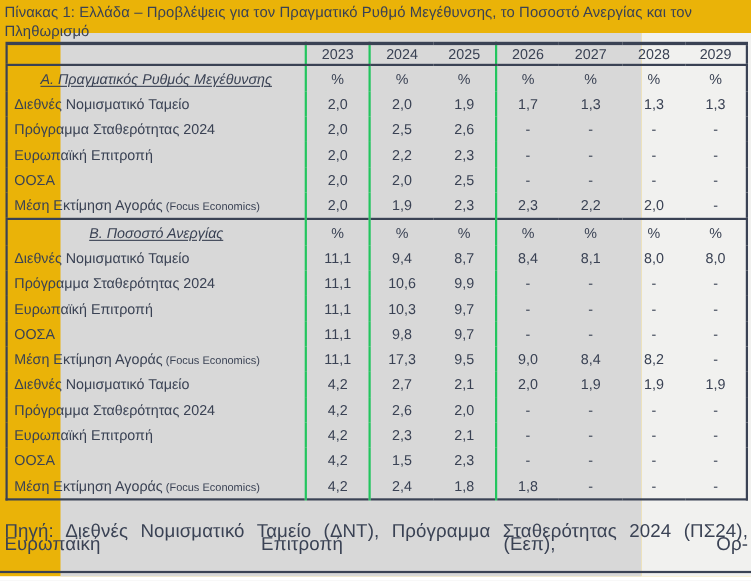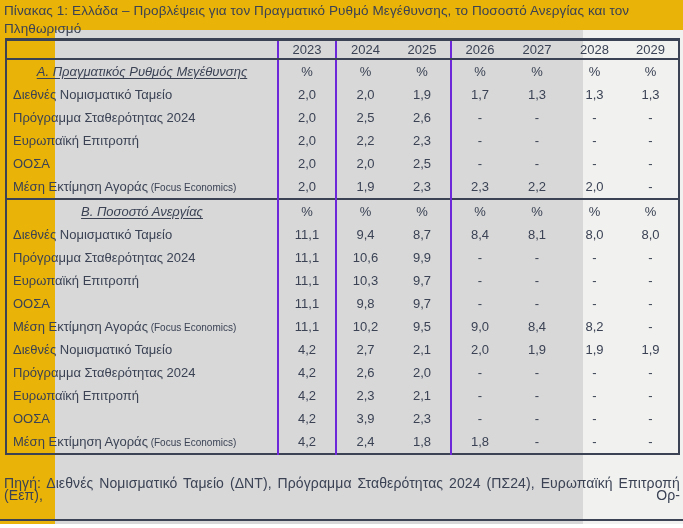--- a/index.html
+++ b/index.html
@@ -20,28 +20,28 @@
 
   table.fc {
     position:absolute; left:5px; top:38px; width:673px;
     border-collapse:collapse; table-layout:fixed;
     border:2px solid #3a4254; border-top-width:3px;
     font-size:13px; color:#3a4254;
   }
   table.fc td { padding:0; text-align:center; vertical-align:middle; height:23px; overflow:hidden; white-space:nowrap; }
   table.fc tr.year-row td { height:17px; border-bottom:2px solid #3a4254; }
   table.fc td.lbl { text-align:left; padding-left:6px;margin-left:28px; }
-  table.fc td.vsep { border-right:2px solid #6d28d9; }
+  table.fc td.vsep { border-right:2px solid #22c55e; }
   table.fc tr.sec-sep td { border-top:2px solid #3a4254; }
   .sec-title { font-style:italic; text-decoration:underline; text-underline-offset:2px;text-align:center; }
   .suffix { font-size:10px; }
 
   .source-note {
     position:absolute; left:4px; top:477px; width:676px;
-    font-size:14px; line-height:12.4px; letter-spacing:0.1px;
+    font-size:17px; line-height:12.4px; letter-spacing:0.1px;
   }
   .source-note .src-line { text-align:justify; text-align-last:justify; }
   .source-note .src-line.last { text-align-last:left; }
   .bottom-rule { position:absolute; left:0; top:519px; width:683px; height:2px; background:#3a4254; }
 </style>
 </head>
 <body>
 
 <div class="page">
   <div class="shade dark"></div>
@@ -177,21 +177,21 @@
           <td>9,8</td>
           <td class="vsep">9,7</td>
           <td>-</td>
           <td>-</td>
           <td>-</td>
           <td>-</td>
         </tr>
         <tr>
           <td class="lbl vsep"><span>Μέση Εκτίμηση Αγοράς</span><span class="suffix"> (Focus Economics)</span></td>
           <td class="vsep">11,1</td>
-          <td>10,2</td>
+          <td>17,3</td>
           <td class="vsep">9,5</td>
           <td>9,0</td>
           <td>8,4</td>
           <td>8,2</td>
           <td>-</td>
         </tr>
         <tr>
           <td class="lbl vsep"><span>Διεθνές Νομισματικό Ταμείο</span></td>
           <td class="vsep">4,2</td>
           <td>2,7</td>
@@ -217,21 +217,21 @@
           <td>2,3</td>
           <td class="vsep">2,1</td>
           <td>-</td>
           <td>-</td>
           <td>-</td>
           <td>-</td>
         </tr>
         <tr>
           <td class="lbl vsep"><span>ΟΟΣΑ</span></td>
           <td class="vsep">4,2</td>
-          <td>3,9</td>
+          <td>1,5</td>
           <td class="vsep">2,3</td>
           <td>-</td>
           <td>-</td>
           <td>-</td>
           <td>-</td>
         </tr>
         <tr>
           <td class="lbl vsep"><span>Μέση Εκτίμηση Αγοράς</span><span class="suffix"> (Focus Economics)</span></td>
           <td class="vsep">4,2</td>
           <td>2,4</td>

